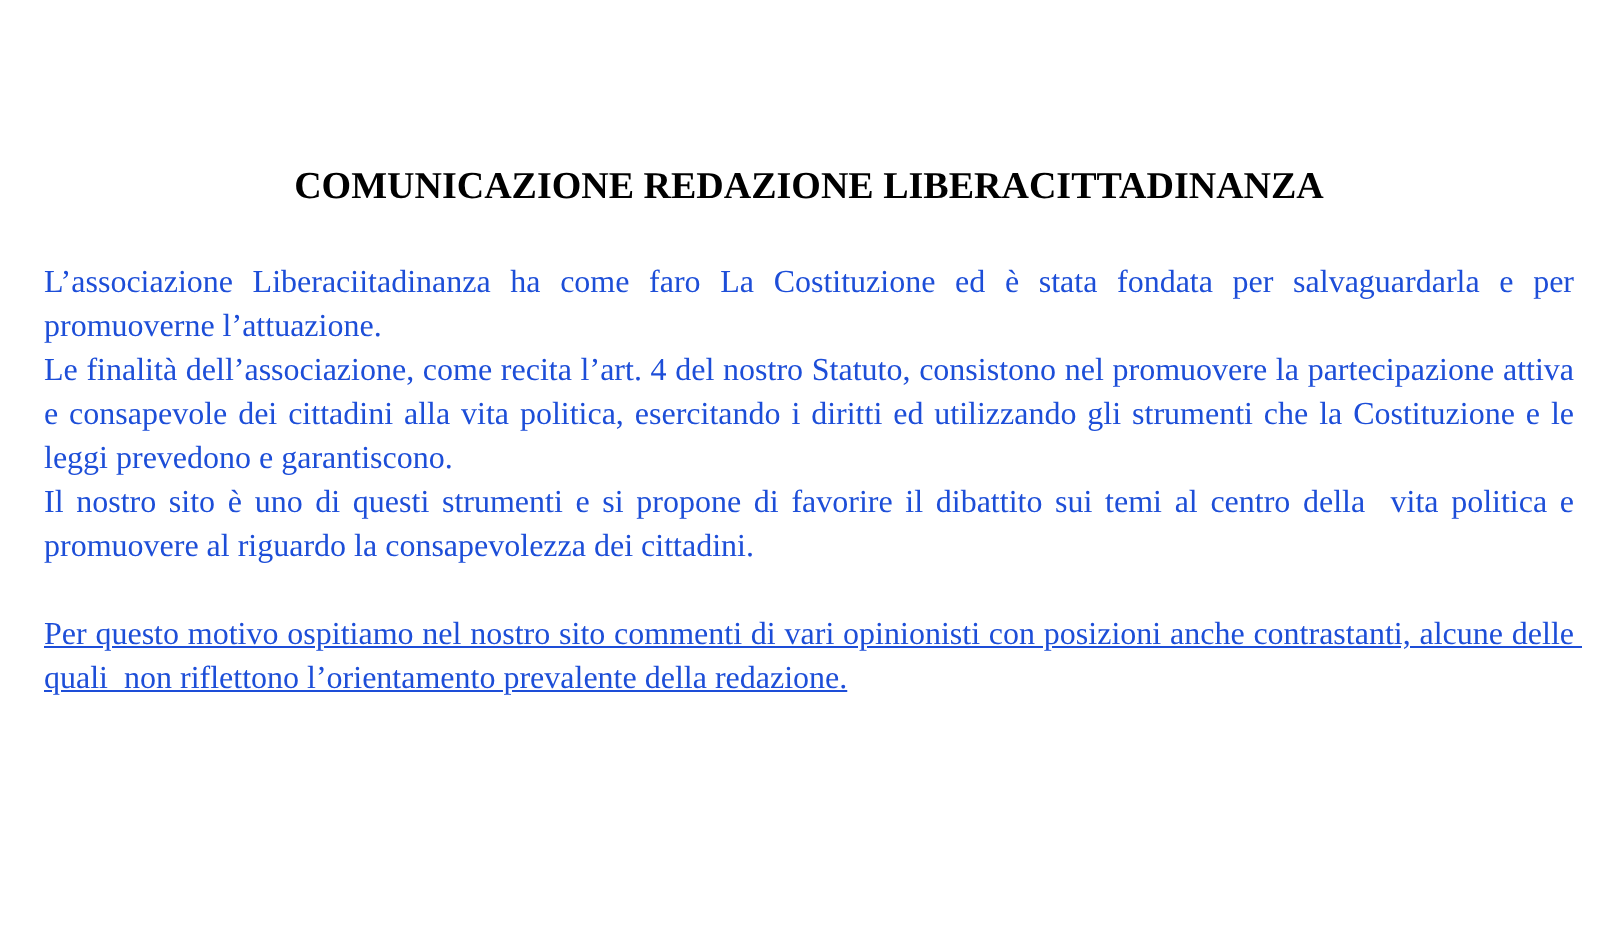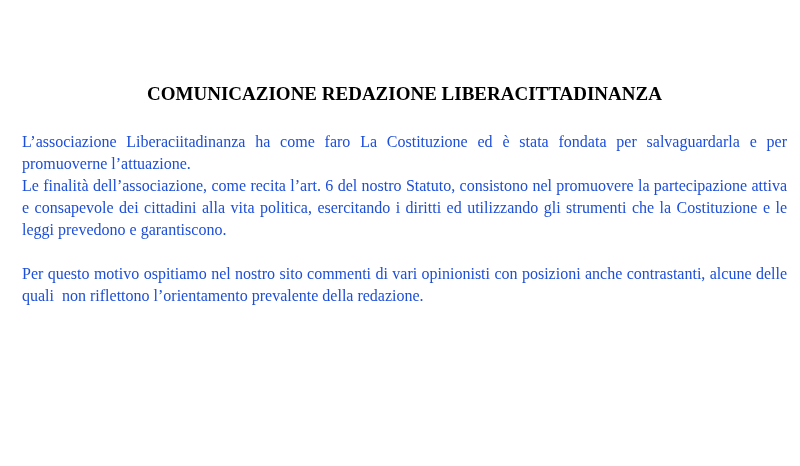--- a/index.html
+++ b/index.html
@@ -33,29 +33,31 @@
   .para {
     margin: 0;
     font-size: 16px;
     line-height: 22px;
     text-align: justify;
     white-space: pre-wrap;
     color: #1d4ed8;
   }
   .para.gap {
     margin-top: 22px;
+    text-decoration: underline;
   }
 </style>
 </head>
 <body>
 
 <div class="page">
   <h1 class="title">COMUNICAZIONE REDAZIONE LIBERACITTADINANZA</h1>
 
   <p class="para">L’associazione Liberaciitadinanza ha come faro La Costituzione ed è stata fondata per salvaguardarla e per promuoverne l’attuazione.</p>
 
-  <p class="para">Le finalità dell’associazione, come recita l’art. 6 del nostro Statuto, consistono nel promuovere la partecipazione attiva e consapevole dei cittadini alla vita politica, esercitando i diritti ed utilizzando gli strumenti che la Costituzione e le leggi prevedono e garantiscono.</p>
+  <p class="para">Le finalità dell’associazione, come recita l’art. 4 del nostro Statuto, consistono nel promuovere la partecipazione attiva e consapevole dei cittadini alla vita politica, esercitando i diritti ed utilizzando gli strumenti che la Costituzione e le leggi prevedono e garantiscono.</p>
 
+  <p class="para">Il nostro sito è uno di questi strumenti e si propone di favorire il dibattito sui temi al centro della  vita politica e promuovere al riguardo la consapevolezza dei cittadini.</p>
 
   <p class="para gap">Per questo motivo ospitiamo nel nostro sito commenti di vari opinionisti con posizioni anche contrastanti, alcune delle quali  non riflettono l’orientamento prevalente della redazione.</p>
 
 
 </div>
 
 </body></html>

